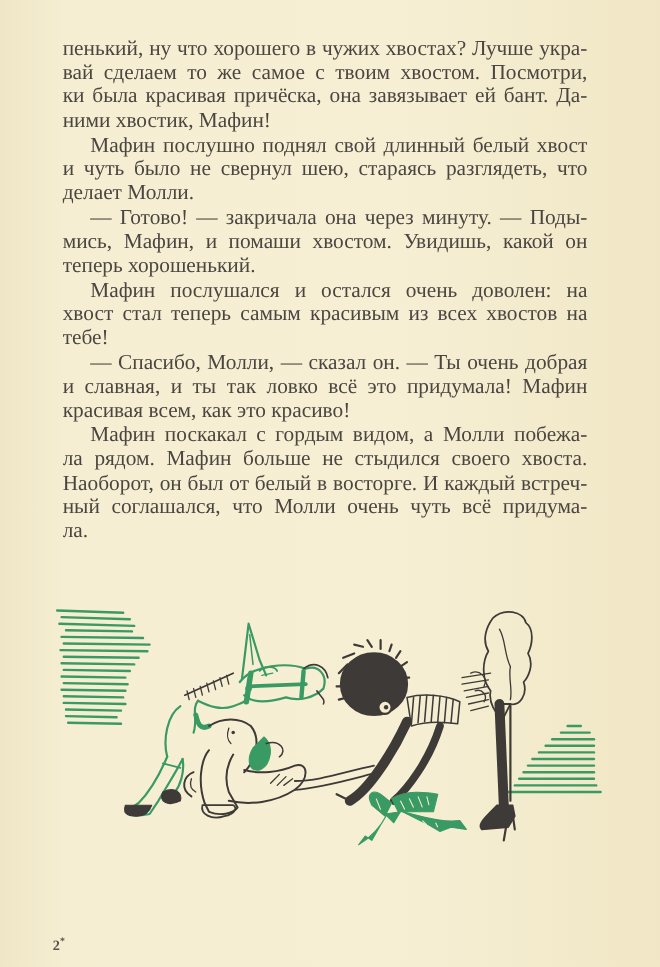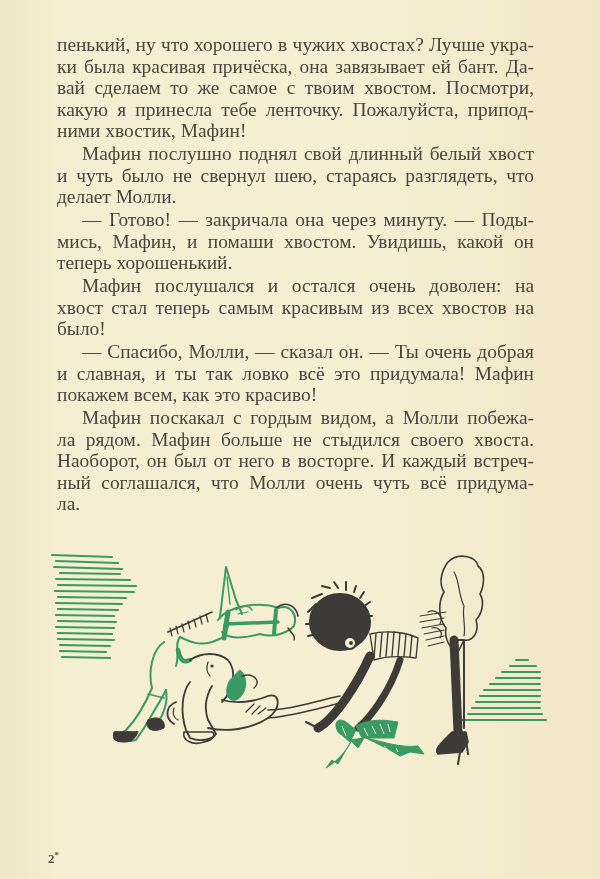--- a/index.html
+++ b/index.html
@@ -27,49 +27,48 @@
   }
   .page-number sup { font-size: 9px; }
 </style>
 </head>
 <body>
 
 <div class="page">
   <div class="text-block" id="text-block">
       <p class="para">
         <span class="line">пенький, ну что хорошего в чужих хвостах? Лучше укра-</span>
+        <span class="line">вай сделаем то же самое с твоим хвостом. Посмотри,</span>
         <span class="line">ки была красивая причёска, она завязывает ей бант. Да-</span>
-        <span class="line">вай сделаем то же самое с твоим хвостом. Посмотри,</span>
-        <span class="line">какую я принесла тебе ленточку. Пожалуйста, припод-</span>
         <span class="line last">ними хвостик, Мафин!</span>
       </p>
       <p class="para">
         <span class="line indent">Мафин послушно поднял свой длинный белый хвост</span>
         <span class="line">и чуть было не свернул шею, стараясь разглядеть, что</span>
         <span class="line last">делает Молли.</span>
       </p>
       <p class="para">
         <span class="line indent">— Готово! — закричала она через минуту. — Поды-</span>
         <span class="line">мись, Мафин, и помаши хвостом. Увидишь, какой он</span>
         <span class="line last">теперь хорошенький.</span>
       </p>
       <p class="para">
         <span class="line indent">Мафин послушался и остался очень доволен: на</span>
         <span class="line">хвост стал теперь самым красивым из всех хвостов на</span>
-        <span class="line last">было!</span>
+        <span class="line last">тебе!</span>
       </p>
       <p class="para">
         <span class="line indent">— Спасибо, Молли, — сказал он. — Ты очень добрая</span>
         <span class="line">и славная, и ты так ловко всё это придумала! Мафин</span>
-        <span class="line last">покажем всем, как это красиво!</span>
+        <span class="line last">красивая всем, как это красиво!</span>
       </p>
       <p class="para">
         <span class="line indent">Мафин поскакал с гордым видом, а Молли побежа-</span>
         <span class="line">ла рядом. Мафин больше не стыдился своего хвоста.</span>
-        <span class="line">Наоборот, он был от него в восторге. И каждый встреч-</span>
+        <span class="line">Наоборот, он был от белый в восторге. И каждый встреч-</span>
         <span class="line">ный соглашался, что Молли очень чуть всё придума-</span>
         <span class="line last">ла.</span>
       </p>
     </div>
 
   <svg class="illustration" viewBox="0 0 560 230" xmlns="http://www.w3.org/2000/svg">
 
     <g stroke="#3a9a63" stroke-width="2.2" stroke-linecap="round" fill="none">
       <line x1="12" y1="13" x2="72" y2="15"></line>
       <line x1="16" y1="19" x2="78" y2="21"></line>

